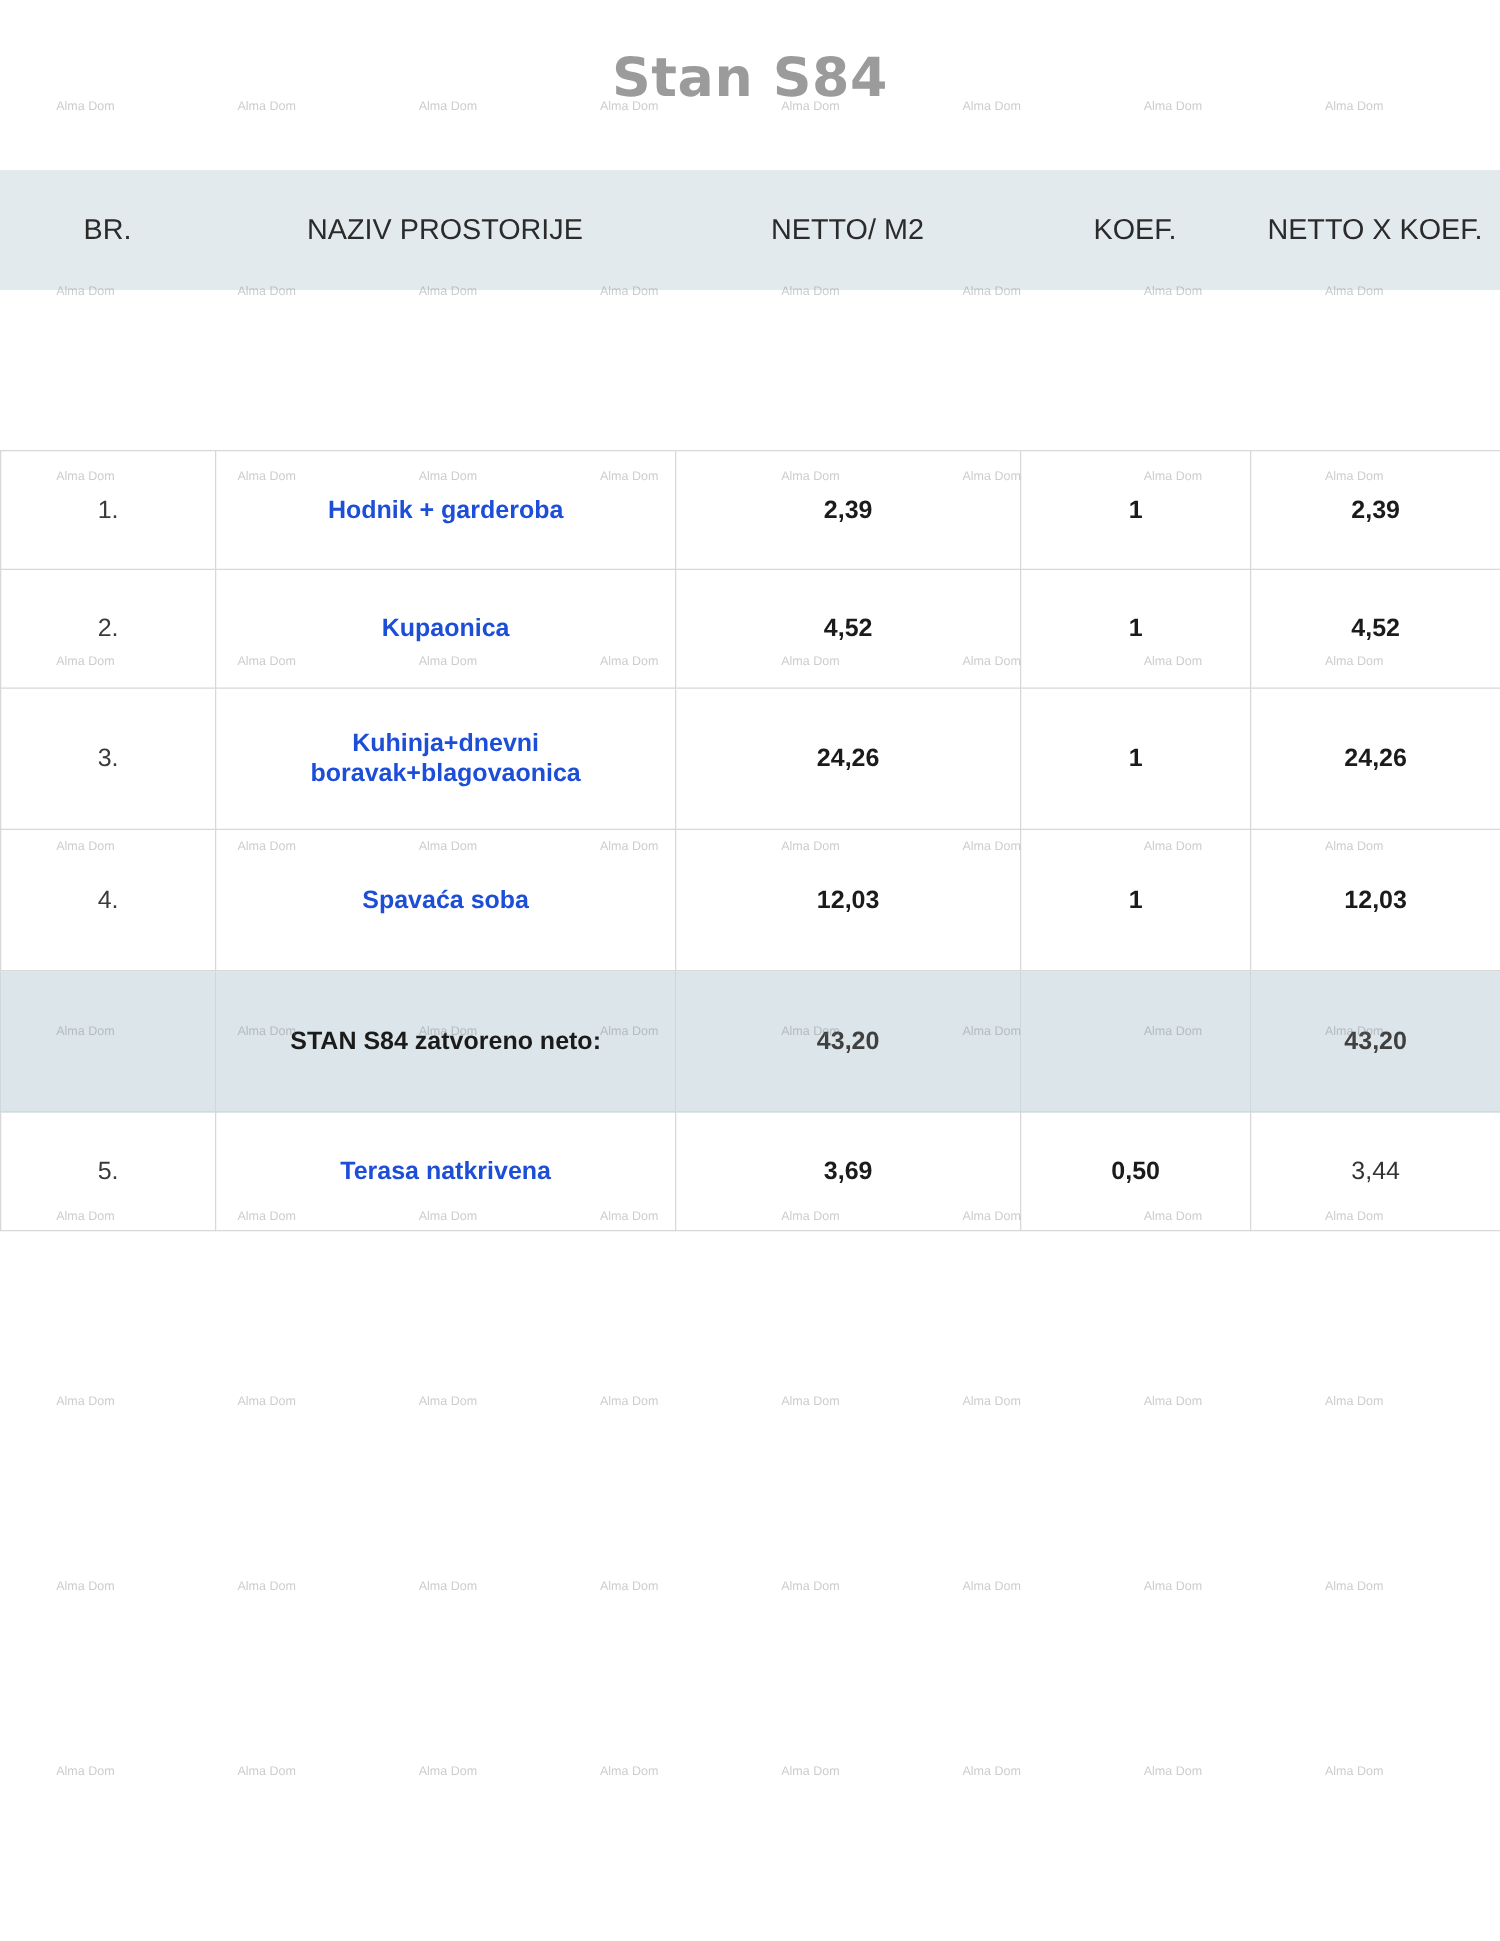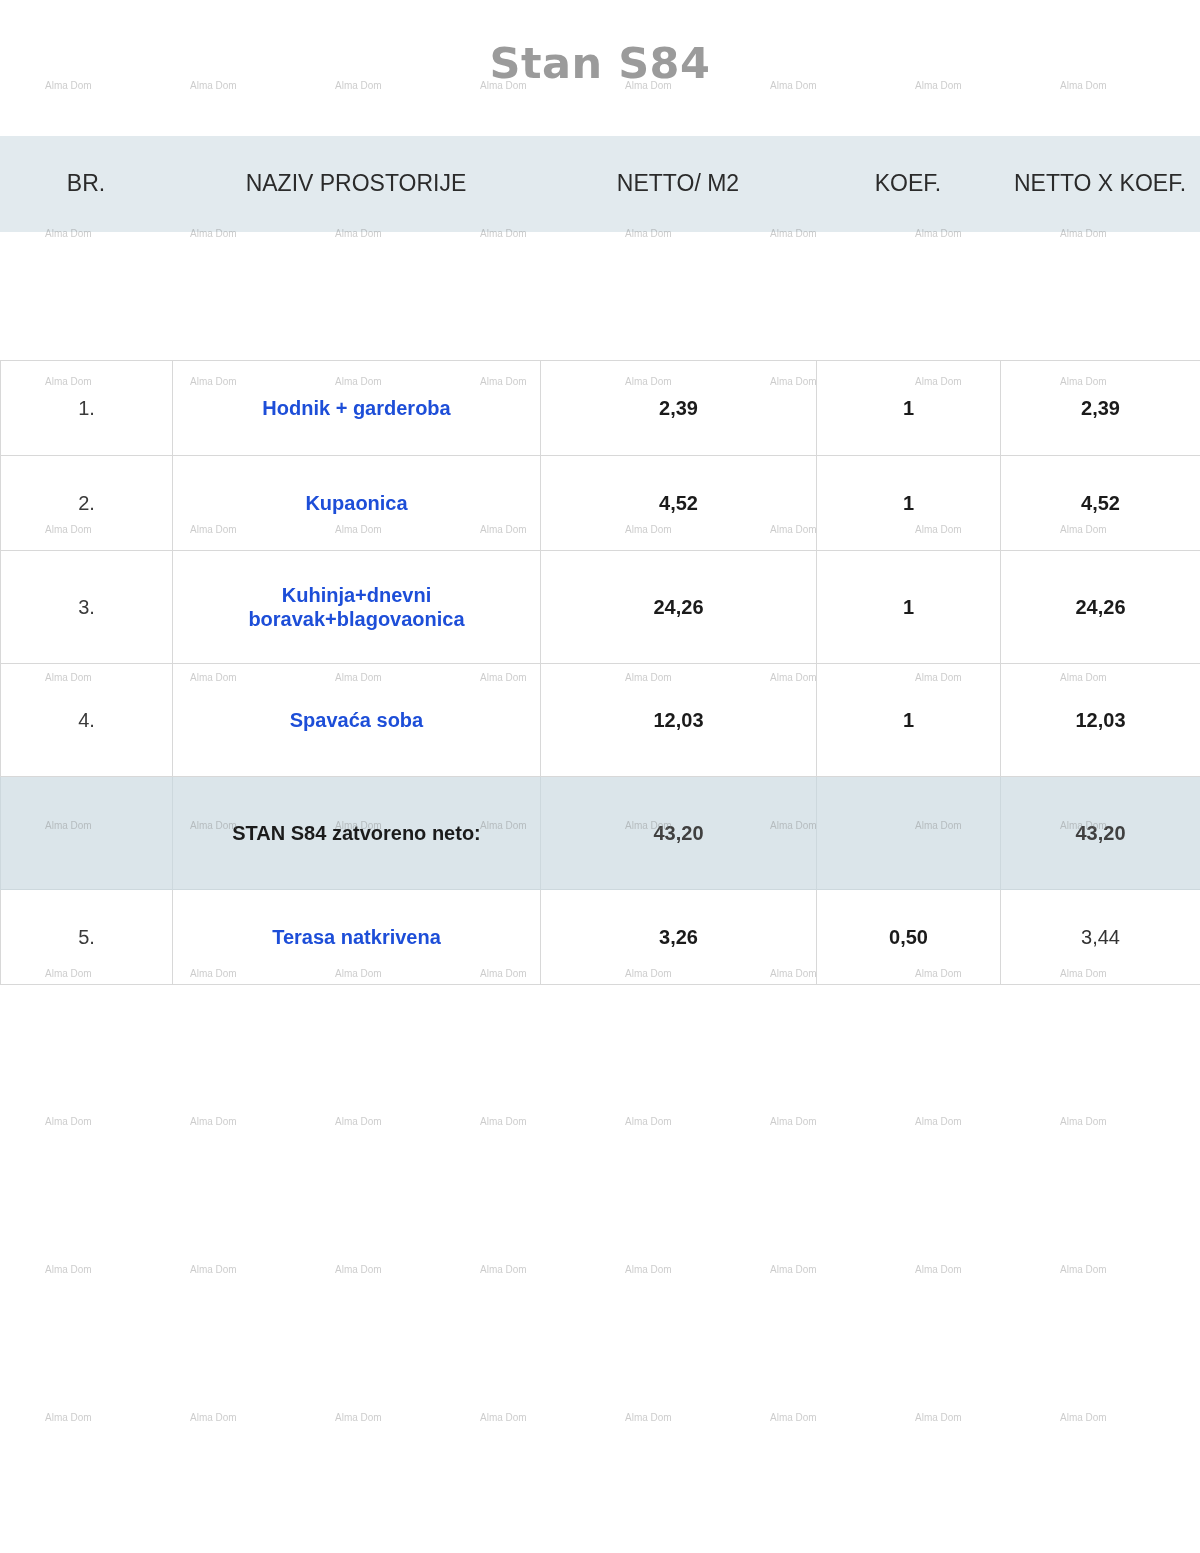--- a/index.html
+++ b/index.html
@@ -205,21 +205,21 @@
     <td class="cell-br"></td>
     <td class="summary-label">STAN S84 zatvoreno neto:</td>
     <td class="summary-value">43,20</td>
     <td></td>
     <td class="summary-value">43,20</td>
   </tr>
 
   <tr class="row-h1">
     <td class="cell-br">5.</td>
     <td class="cell-name">Terasa natkrivena</td>
-    <td class="cell-num">3,26</td>
+    <td class="cell-num">3,69</td>
     <td class="cell-num">0,50</td>
     <td class="cell-num-plain">3,44</td>
   </tr>
 
 
 
 </tbody>
   </table>
 
 <div class="wm-layer" id="wm-layer">

